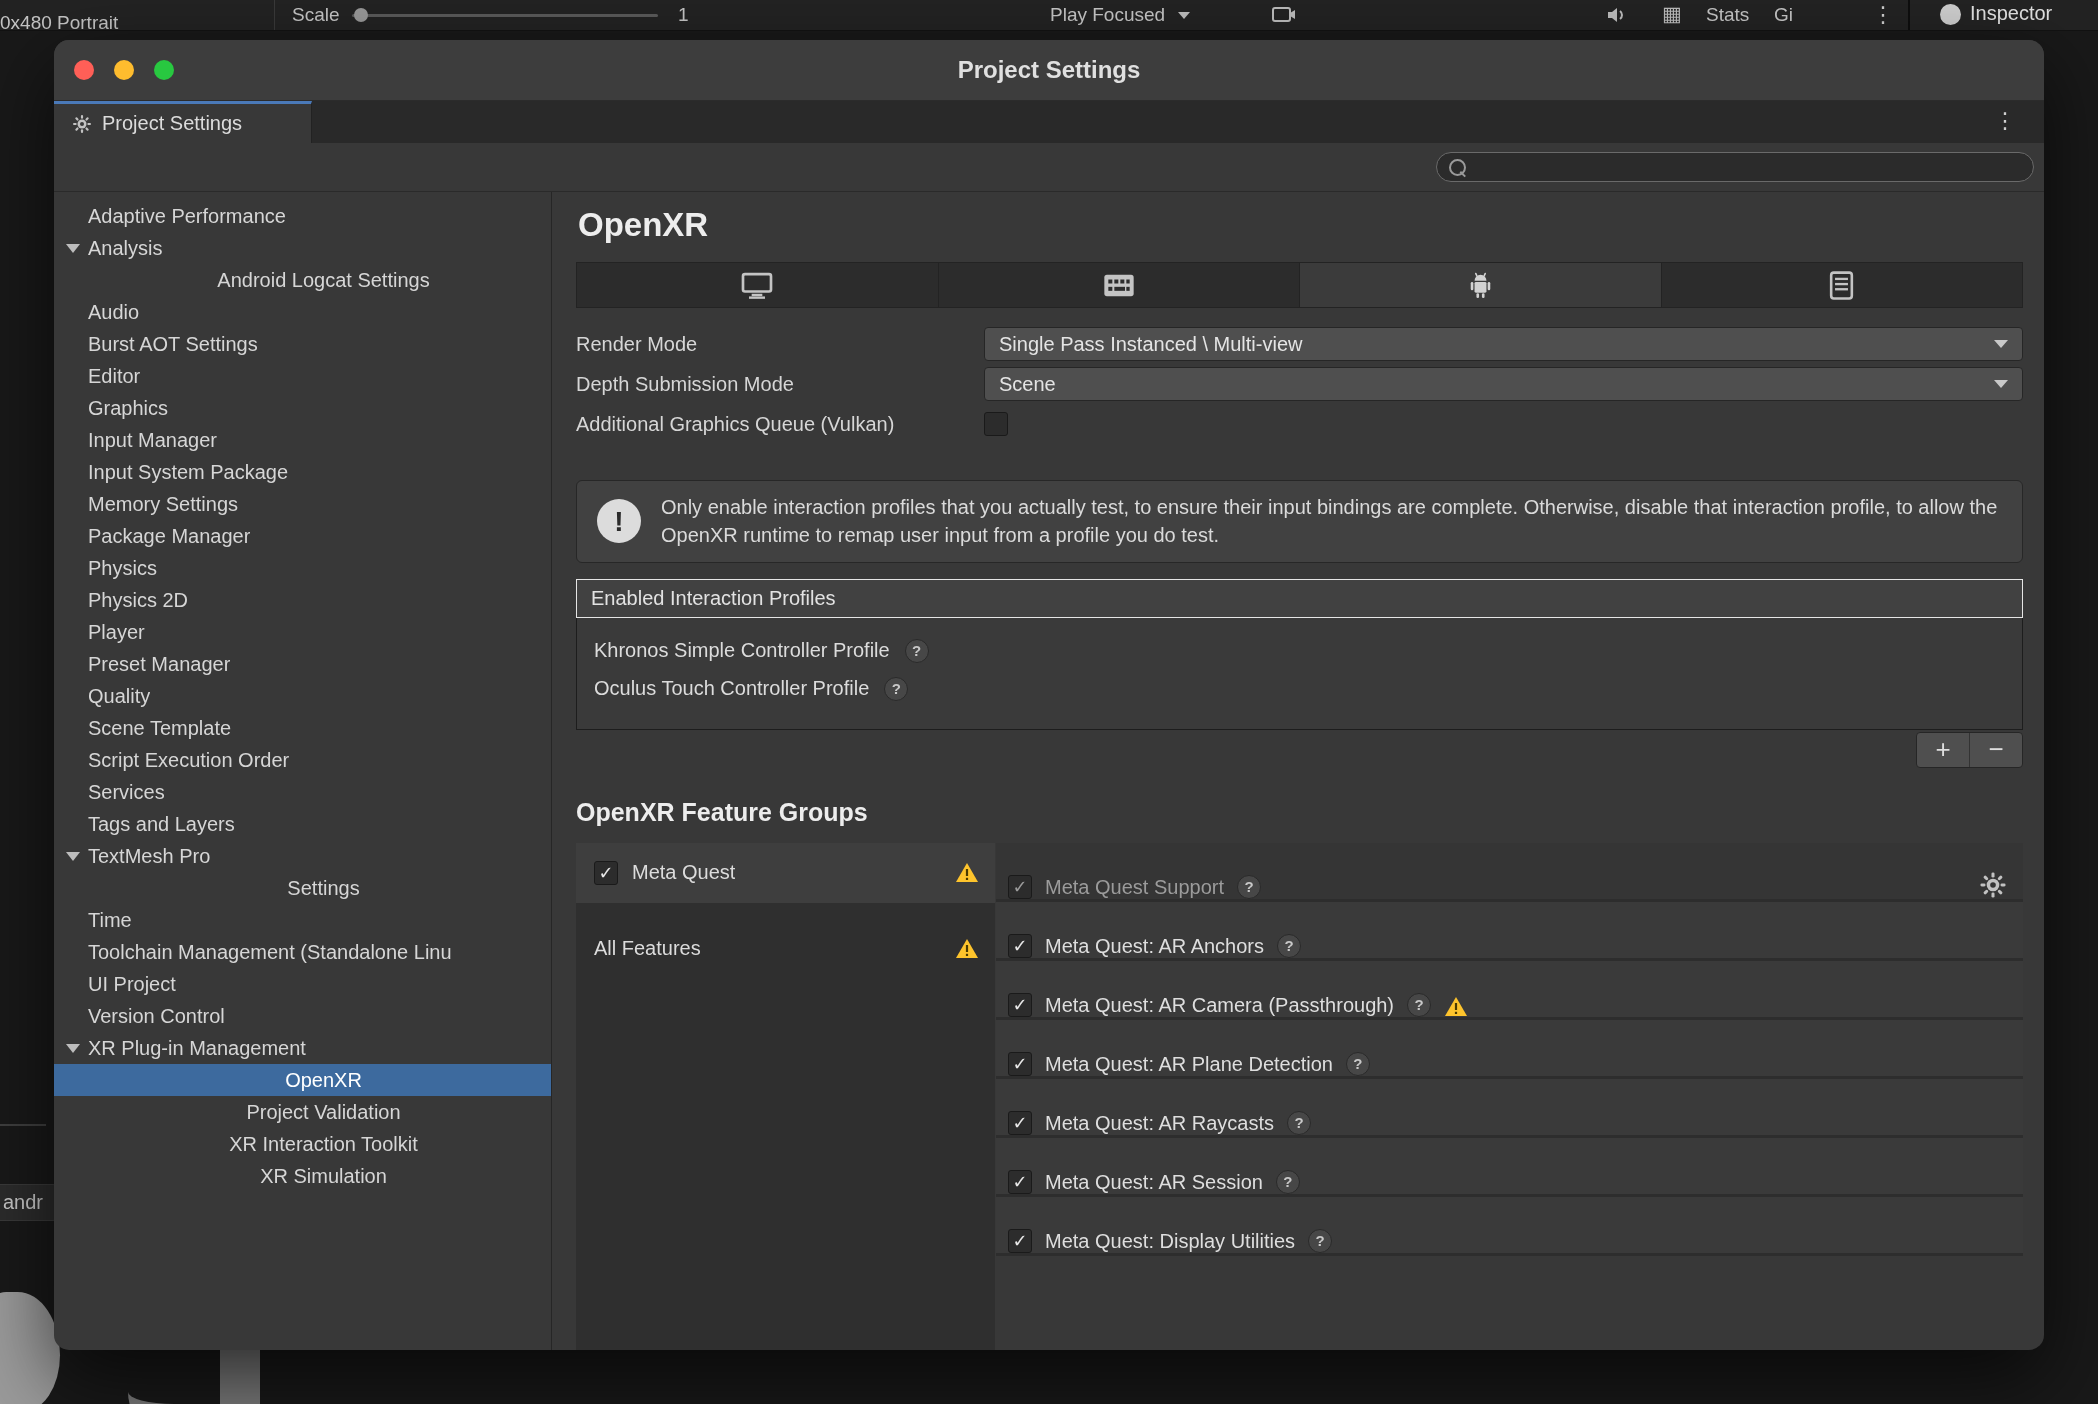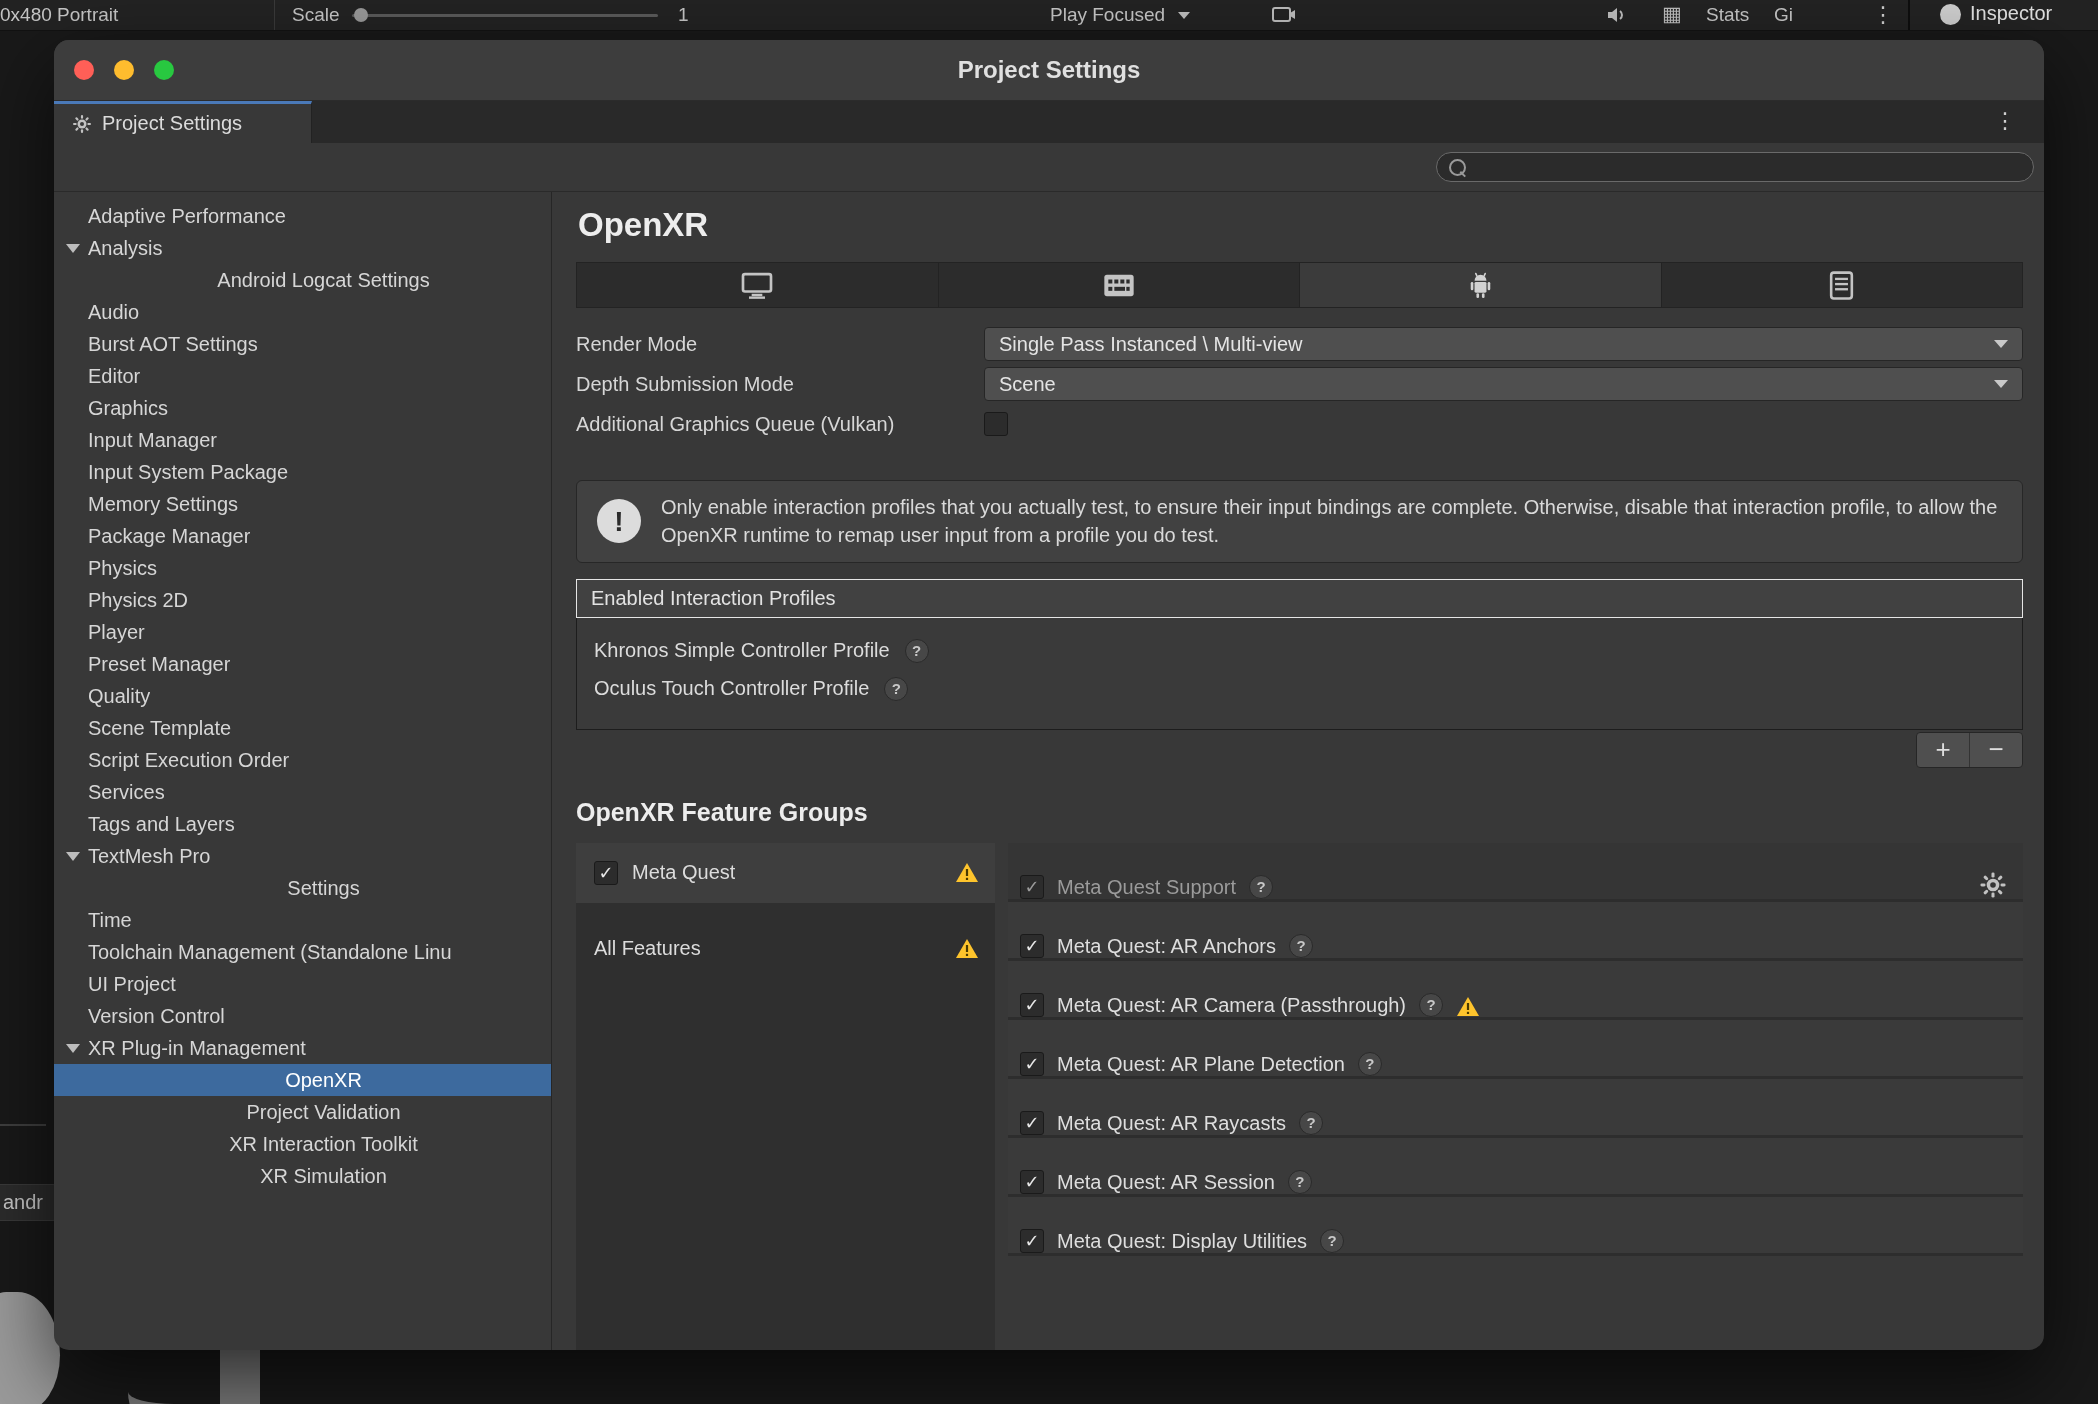--- a/index.html
+++ b/index.html
@@ -104,21 +104,21 @@
   .help::after{content:"?";color:#c8c8c8;font-size:15px;font-weight:bold;}
 
   .plusminus{align-self:flex-end;margin-top:2px;display:flex;background:#4f4f4f;
     border:1px solid #262626;border-radius:4px;overflow:hidden;flex:none;}
   .pm-btn{width:52px;height:34px;display:flex;align-items:center;justify-content:center;
     font-size:26px;color:#dedede;}
   .pm-btn + .pm-btn{border-left:1px solid #333;}
 
   .fg-title{margin-top:30px;font-size:25px;font-weight:bold;color:#ededed;flex:none;}
 
-  .groups{margin-top:16px;display:flex;gap:13px;flex:1;min-height:0;}
+  .groups{margin-top:16px;display:flex;gap:1px;flex:1;min-height:0;}
   .group-panel{width:419px;flex:none;background:#2f2f2f;}
   .grow{height:60px;display:flex;align-items:center;gap:14px;padding:0 16px 0 18px;font-size:20px;color:#dcdcdc;}
   .grow.selected{background:#3e3e3e;}
   .grow .warn{margin-left:auto;}
   .grow + .grow{margin-top:16px;}
 
   .feature-panel{flex:1;display:flex;flex-direction:column;min-width:0;}
   .featrow{height:56px;background:#3a3a3a;border-bottom:3px solid #2d2d2d;display:flex;
     align-items:flex-end;gap:13px;padding:0 16px 0 12px;font-size:20px;color:#dedede;}
   .featrow.disabled{background:#353535;color:#9b9b9b;}
@@ -127,21 +127,21 @@
   .warn{display:inline-flex;flex:none;}
   .glabel,.featlabel,.sb-label{white-space:nowrap;overflow:hidden;}
   svg{display:block;}
 </style>
 </head>
 <body>
 
 <div class="page">
 
   <div class="topstrip">
-    <span class="abs" style="left:0;top:4px;">0x480 Portrait</span>
+    <span class="abs" style="left:0;top:12px;">0x480 Portrait</span>
     <span class="ts-div" style="left:274px;"></span>
     <span class="abs" style="left:292px;top:4px;">Scale</span>
     <span class="slider-track abs" style="left:352px;top:14px;width:306px;">
       <span class="slider-knob" style="left:2px;"></span>
     </span>
     <span class="abs" style="left:678px;top:4px;">1</span>
     <span class="abs" style="left:1050px;top:4px;">
       <span>Play Focused</span>
       <span class="caret-down"></span>
     </span>

